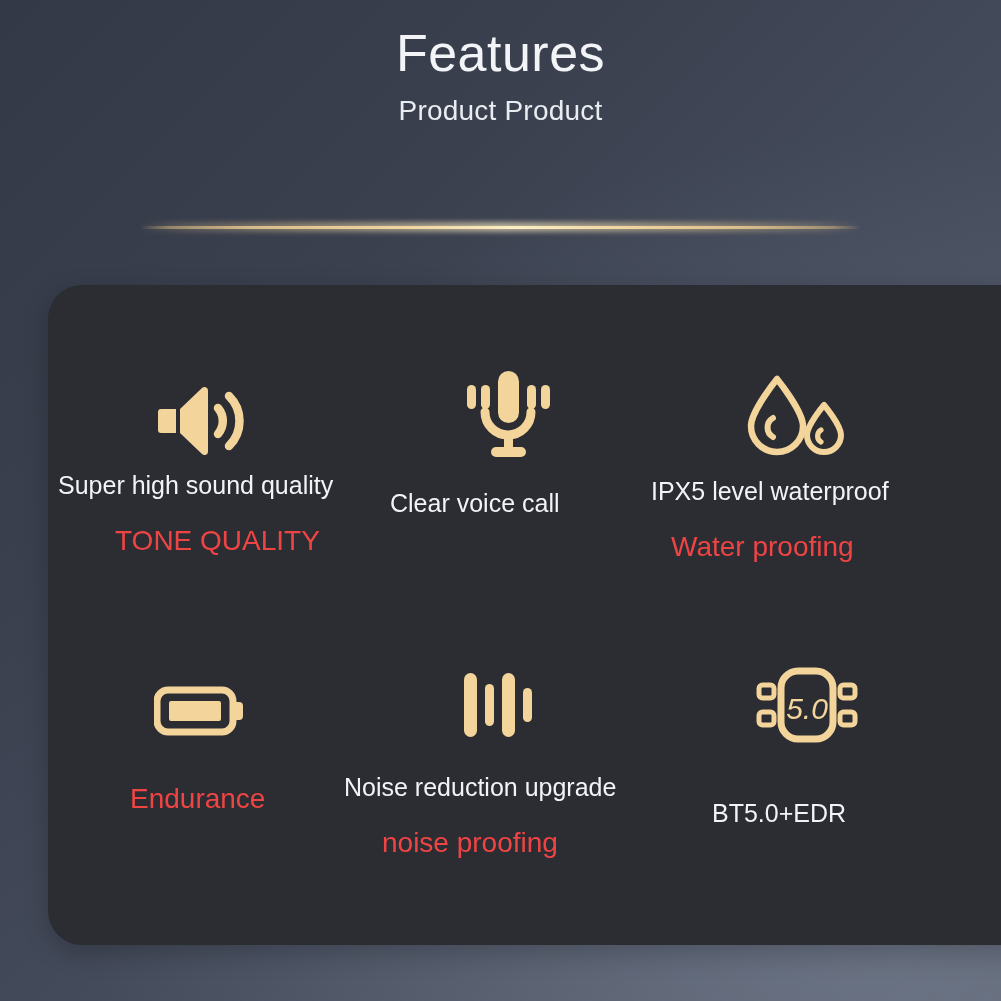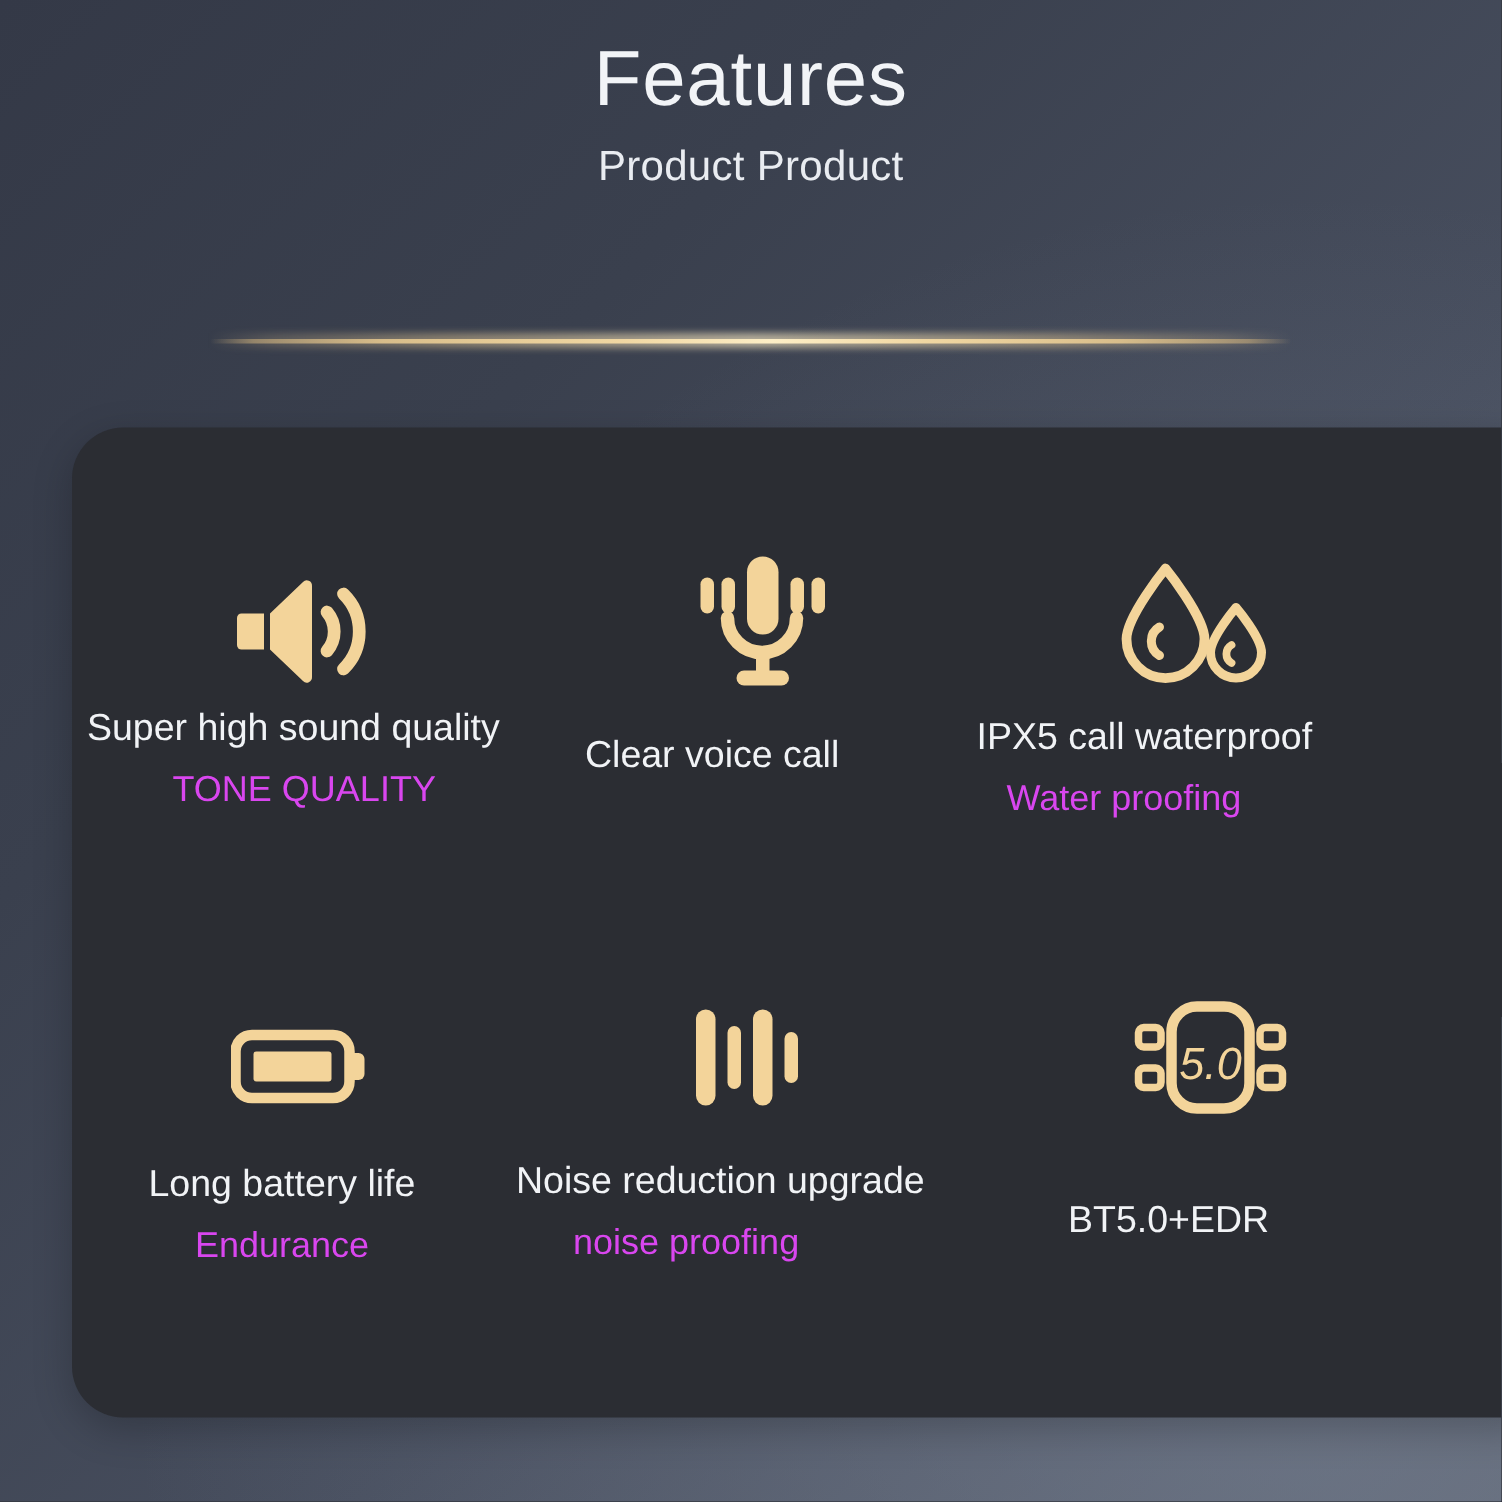--- a/index.html
+++ b/index.html
@@ -123,26 +123,26 @@
   .icon-box svg { display: block; }
 
   .f-label {
     color: #f1f3f6;
     font-size: 25px;
     font-weight: 400;
     line-height: 1.28;
     white-space: nowrap;
   }
   .f-sub {
-    color: #d946ef;
-    font-size: 24px;
+    color: #ef4444;
+    font-size: 28px;
     font-weight: 400;
     line-height: 1.28;
     white-space: nowrap;
-    margin-top: 11px;
+    margin-top: 22px;
   }
 
   
   .feat-0 { left: 10px;  top: 88px; }
   .feat-0 .icon-box { padding-left: 97px; }
   .feat-0 .f-label { margin-left: 0px; }
   .feat-0 .f-sub   { margin-left: 57px; }
 
   .feat-1 { left: 300px; top: 82px; }
   .feat-1 .icon-box { padding-left: 115px; }
@@ -217,33 +217,32 @@
 
       <div class="feature feat-2">
         <div class="icon-box">
           <svg width="104" height="84" viewBox="0 0 104 84">
             <path d="M34 6 C34 6 8 38 8 53 A26 26 0 0 0 60 53 C60 38 34 6 34 6 Z" fill="none" stroke="#f3d49a" stroke-width="6.5" stroke-linejoin="round"></path>
             <path d="M30 45 A11 11 0 0 0 30 64" fill="none" stroke="#f3d49a" stroke-width="6" stroke-linecap="round"></path>
             <path d="M81 32 C81 32 64 52 64 62 A17 17 0 0 0 98 62 C98 52 81 32 81 32 Z" fill="none" stroke="#f3d49a" stroke-width="6" stroke-linejoin="round"></path>
             <path d="M78 57 A7 7 0 0 0 78 69" fill="none" stroke="#f3d49a" stroke-width="5.2" stroke-linecap="round"></path>
           </svg>
         </div>
-        <div class="f-label">IPX5 call waterproof</div>
+        <div class="f-label">IPX5 level waterproof</div>
         <div class="f-sub">Water  proofing</div>
       </div>
 
       <div class="feature feat-3">
         <div class="icon-box">
           <svg width="92" height="56" viewBox="0 0 92 56">
             <rect x="3" y="7" width="76" height="42" rx="11" fill="none" stroke="#f3d49a" stroke-width="7"></rect>
             <rect x="15" y="18" width="52" height="20" rx="2" fill="#f3d49a"></rect>
             <path d="M82 19 H85 A4 4 0 0 1 89 23 V33 A4 4 0 0 1 85 37 H82 Z" fill="#f3d49a"></path>
           </svg>
         </div>
-        <div class="f-label">Long battery life</div>
         <div class="f-sub">Endurance</div>
       </div>
 
       <div class="feature feat-4">
         <div class="icon-box">
           <svg width="76" height="68" viewBox="0 0 76 68">
             <rect x="4" y="2" width="13" height="64" rx="6.5" fill="#f3d49a"></rect>
             <rect x="25" y="13" width="9" height="42" rx="4.5" fill="#f3d49a"></rect>
             <rect x="42" y="2" width="13" height="64" rx="6.5" fill="#f3d49a"></rect>
             <rect x="63" y="17" width="9" height="34" rx="4.5" fill="#f3d49a"></rect>

